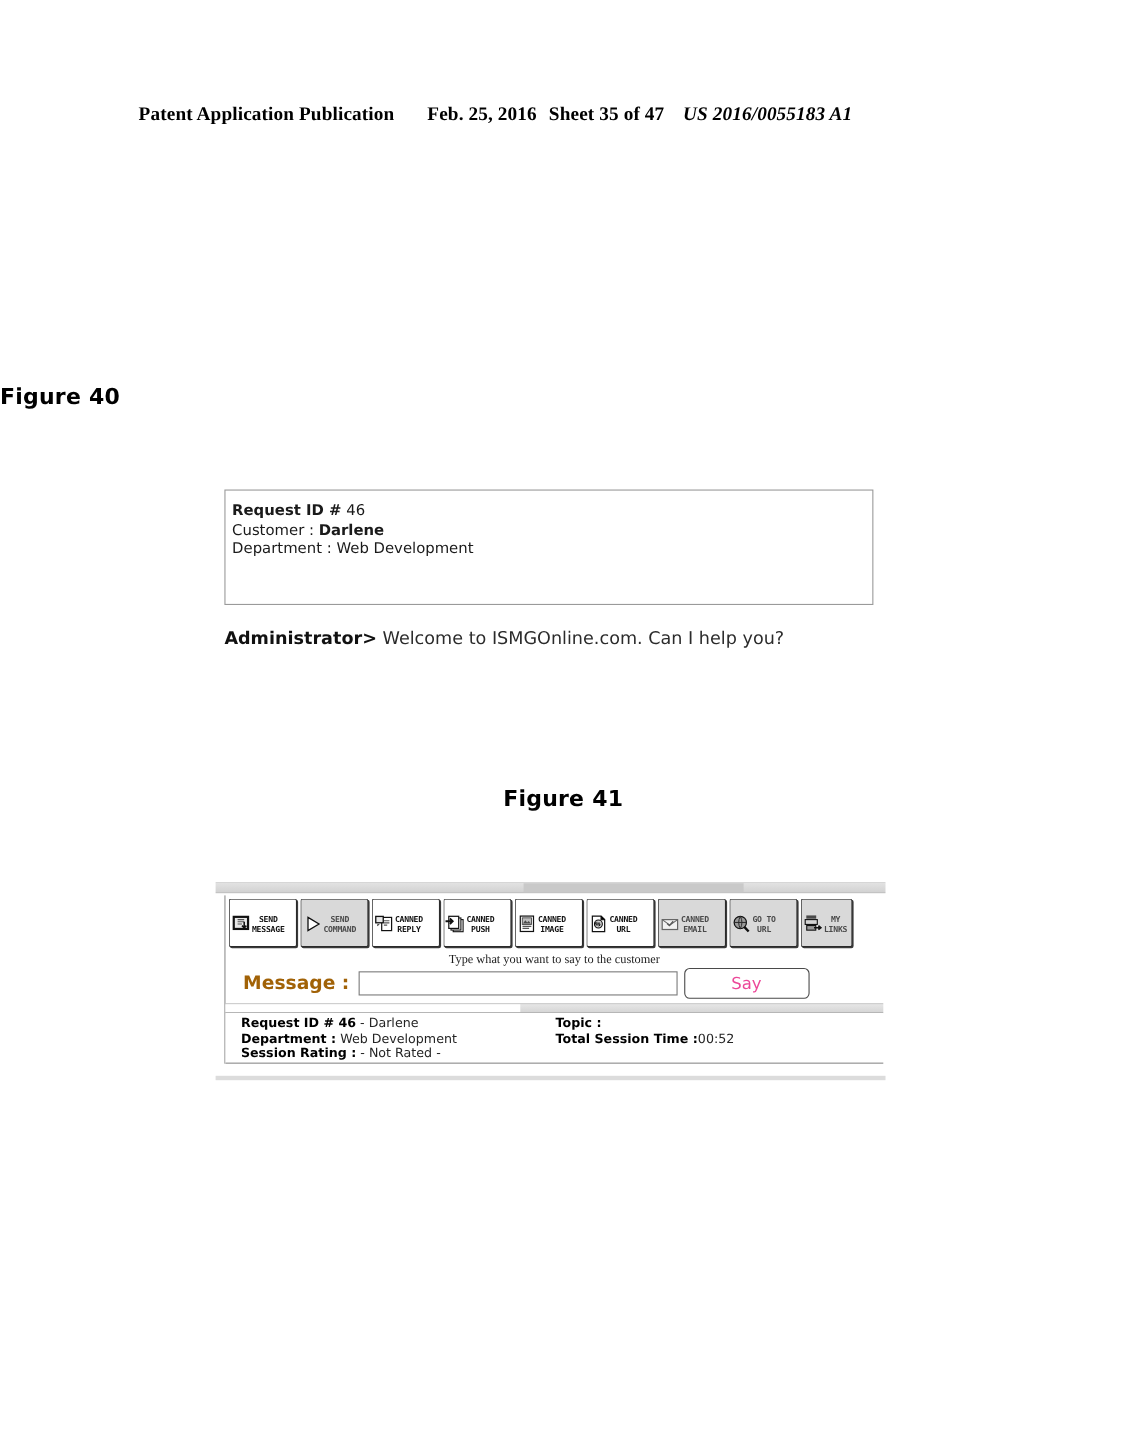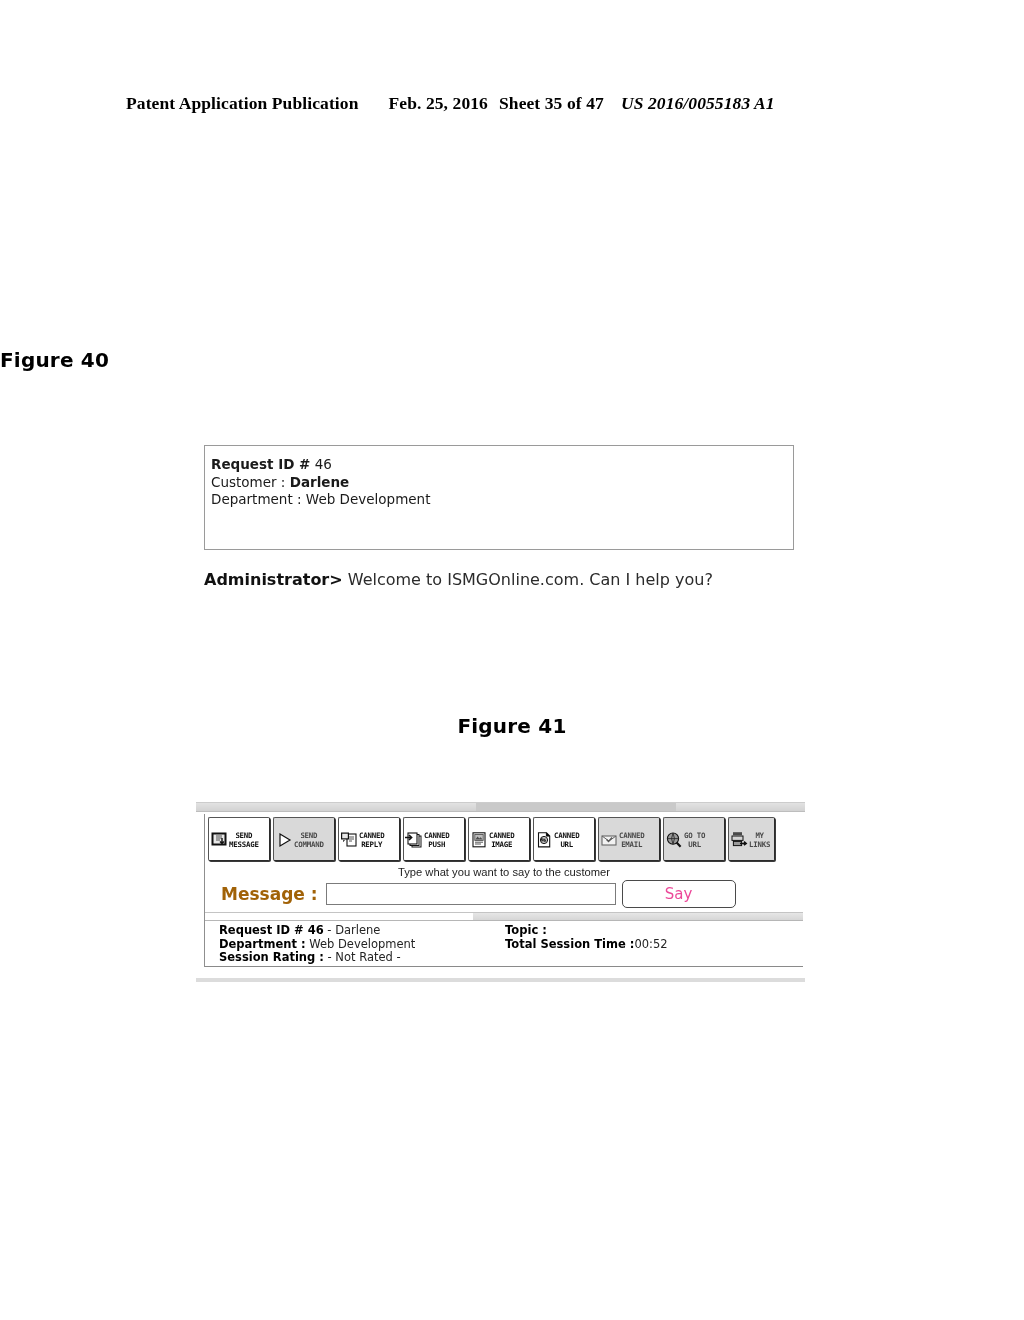--- a/index.html
+++ b/index.html
@@ -155,21 +155,21 @@
     text-align: center;
     letter-spacing: -0.2px;
     color: #111;
     white-space: pre-line;
   }
   .tool-btn.dim .cap { color: #4a4a4a; }
   .tool-btn.clipped { width: 47px; overflow: hidden; }
 
   
   .msg-hint {
-    font-family: Liberation Sans, sans-serif;
+    font-family: Liberation Serif, serif;
     font-size: 11.2px;
     color: #1d1d1d;
     text-align: center;
     padding: 5px 0 2px 0;
     white-space: nowrap;
   }
   .msg-row {
     display: flex;
     align-items: center;
     padding: 0 0 4px 16px;

